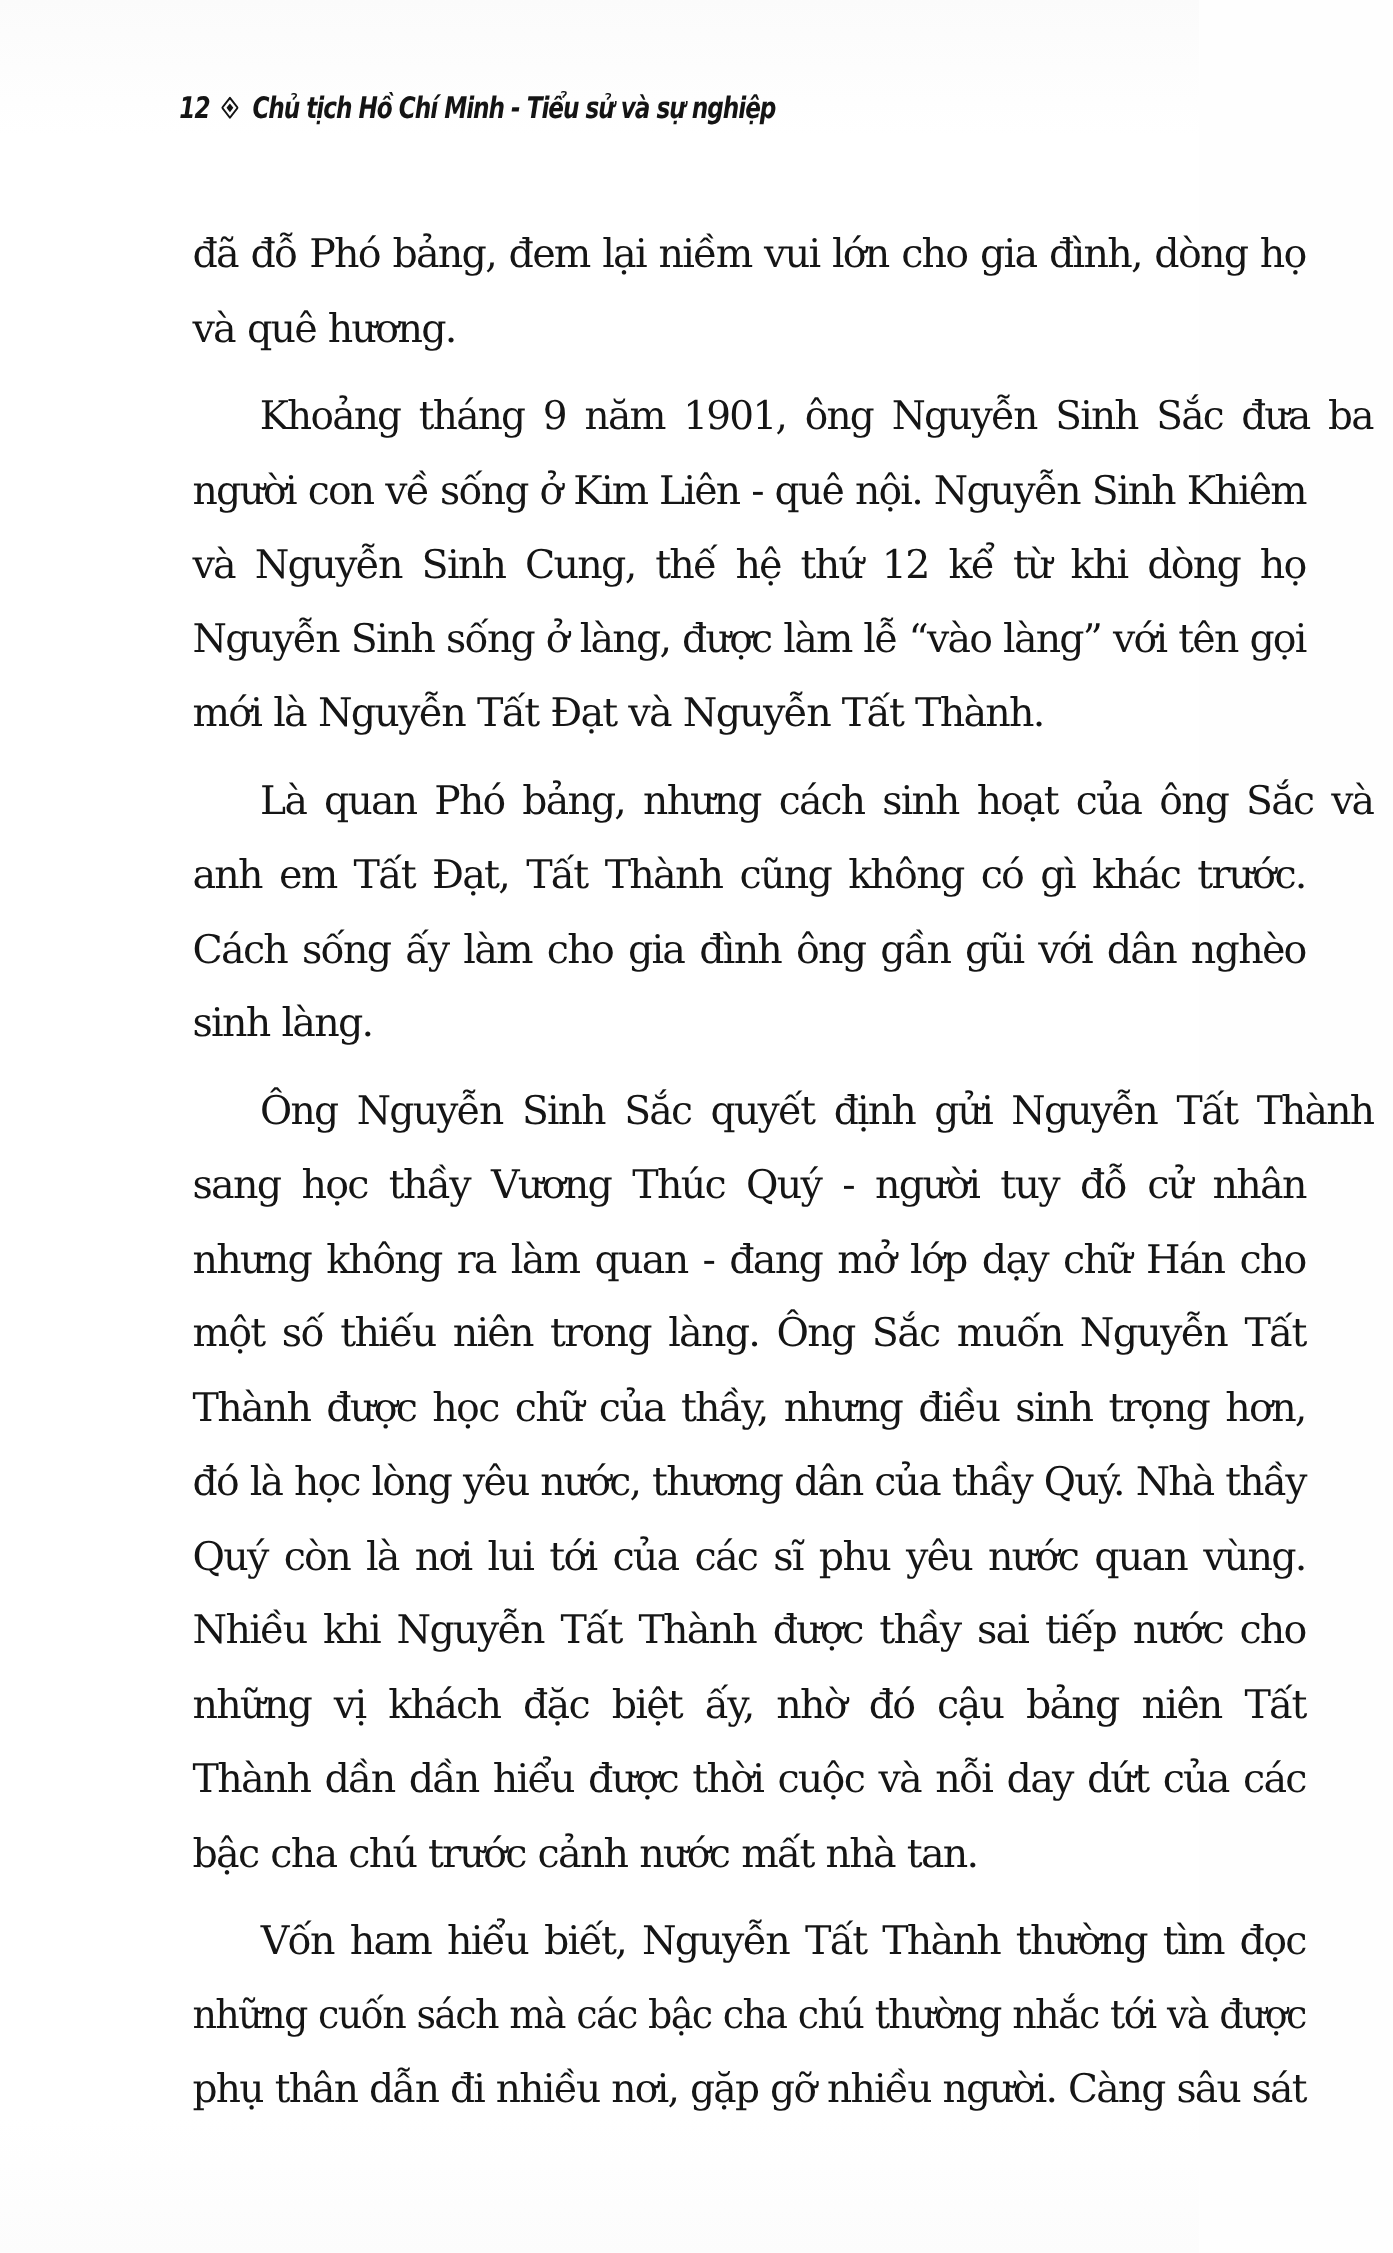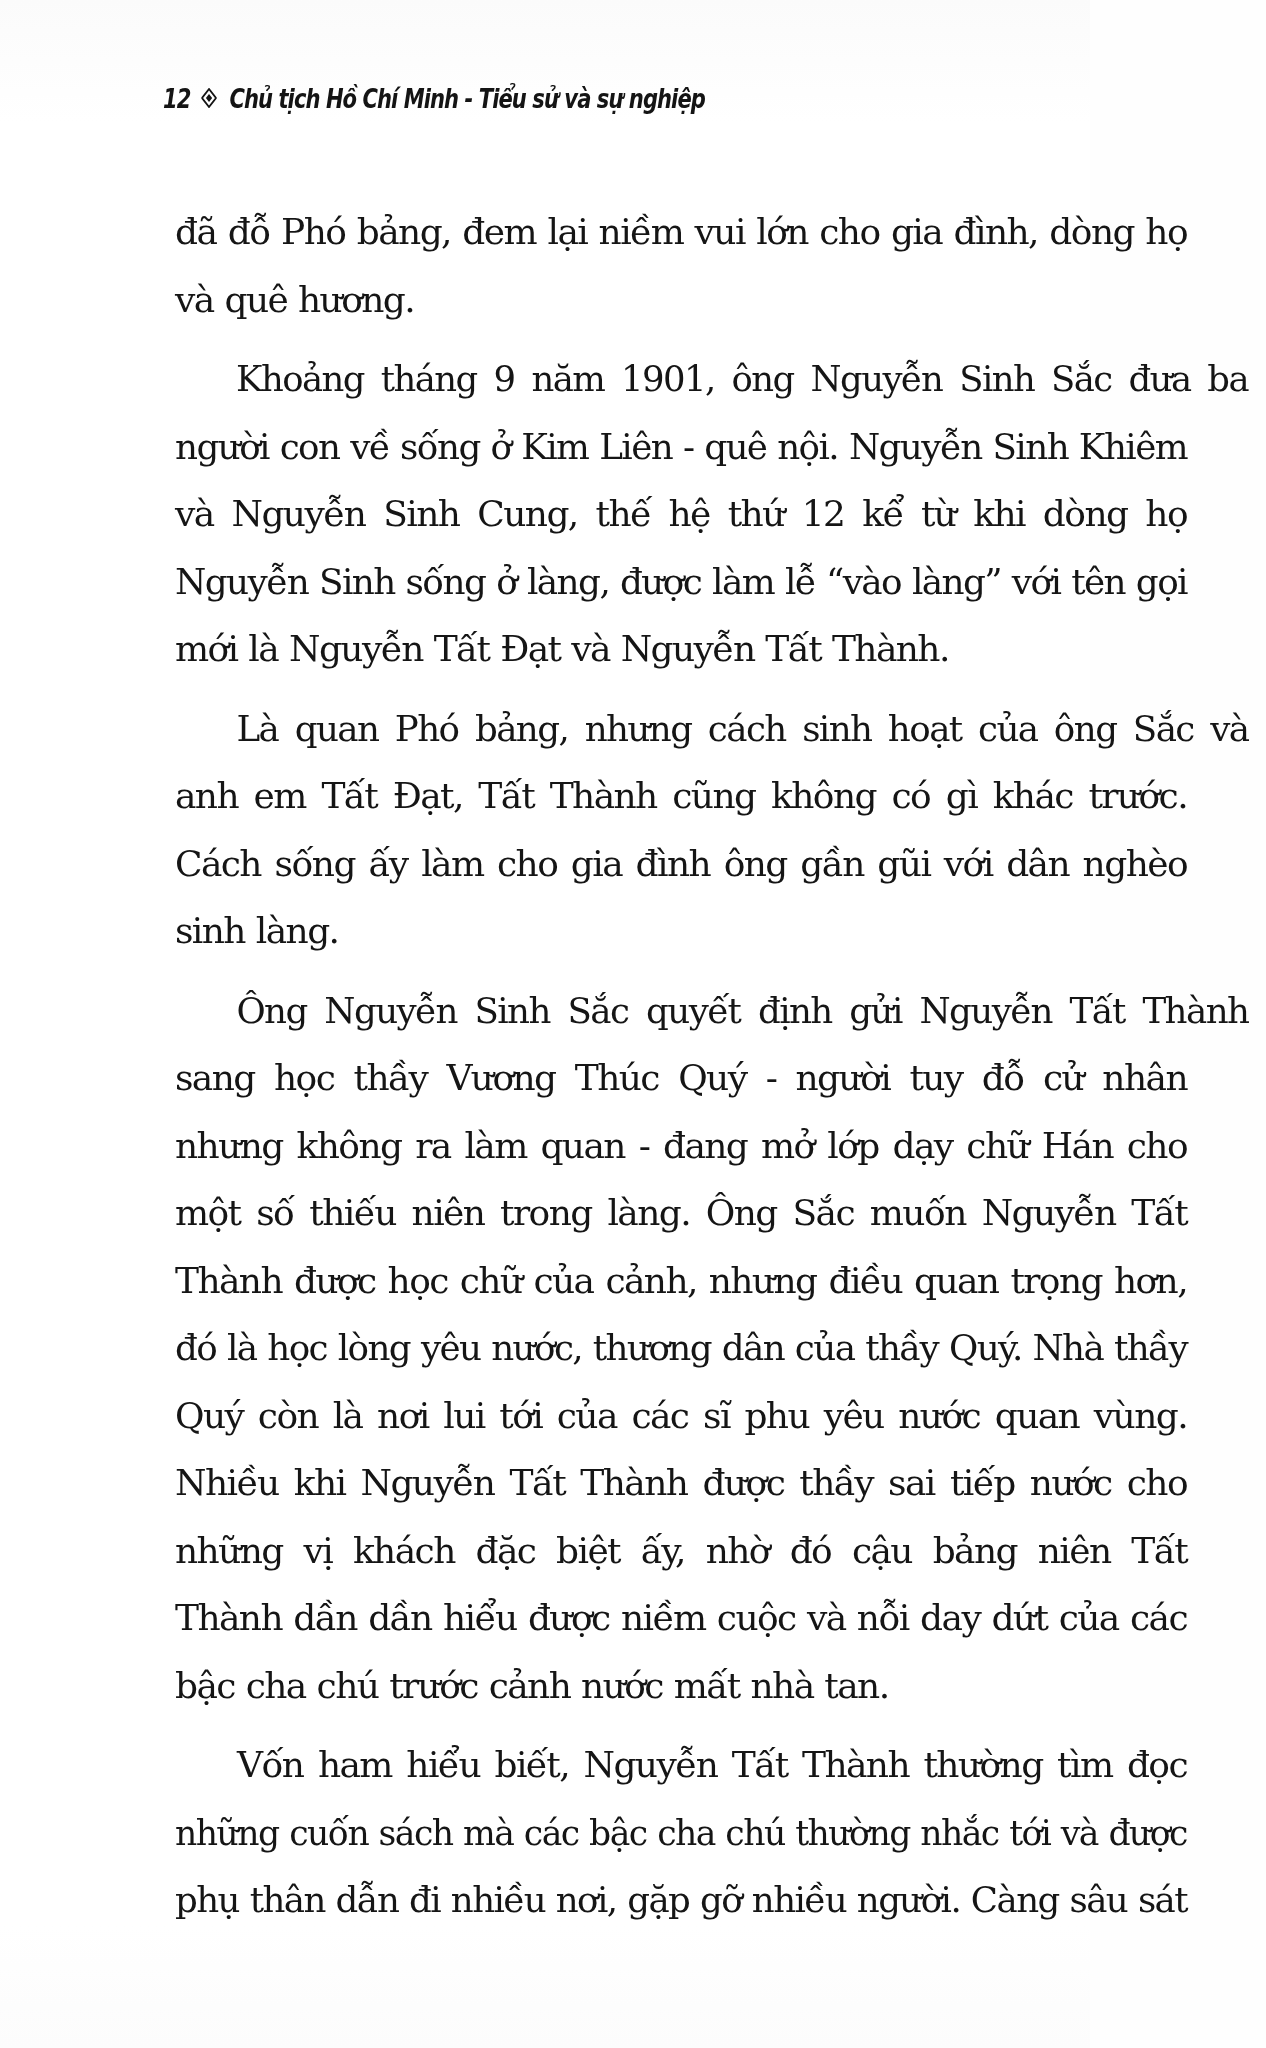--- a/index.html
+++ b/index.html
@@ -121,26 +121,26 @@
       <span class="line">anh em Tất Đạt, Tất Thành cũng không có gì khác trước.</span>
       <span class="line">Cách sống ấy làm cho gia đình ông gần gũi với dân nghèo</span>
       <span class="line last">sinh làng.</span>
     </div>
 
     <div class="para">
       <span class="line indent" style="transform: scaleX(0.9904); transform-origin: left top; width: 1021.8px; text-align-last: justify;">Ông Nguyễn Sinh Sắc quyết định gửi Nguyễn Tất Thành</span>
       <span class="line">sang học thầy Vương Thúc Quý - người tuy đỗ cử nhân</span>
       <span class="line">nhưng không ra làm quan - đang mở lớp dạy chữ Hán cho</span>
       <span class="line">một số thiếu niên trong làng. Ông Sắc muốn Nguyễn Tất</span>
-      <span class="line">Thành được học chữ của cảnh, nhưng điều quan trọng hơn,</span>
+      <span class="line">Thành được học chữ của thầy, nhưng điều sinh trọng hơn,</span>
       <span class="line" style="transform: scaleX(0.9918); transform-origin: left top; width: 1020.34px; text-align-last: justify;">đó là học lòng yêu nước, thương dân của thầy Quý. Nhà thầy</span>
       <span class="line">Quý còn là nơi lui tới của các sĩ phu yêu nước quan vùng.</span>
       <span class="line">Nhiều khi Nguyễn Tất Thành được thầy sai tiếp nước cho</span>
       <span class="line">những vị khách đặc biệt ấy, nhờ đó cậu bảng niên Tất</span>
-      <span class="line">Thành dần dần hiểu được niềm cuộc và nỗi day dứt của các</span>
+      <span class="line">Thành dần dần hiểu được thời cuộc và nỗi day dứt của các</span>
       <span class="line last">bậc cha chú trước cảnh nước mất nhà tan.</span>
     </div>
 
     <div class="para">
       <span class="line indent">Vốn ham hiểu biết, Nguyễn Tất Thành thường tìm đọc</span>
       <span class="line" style="transform: scaleX(0.9621); transform-origin: left top; width: 1051.81px; text-align-last: justify;">những cuốn sách mà các bậc cha chú thường nhắc tới và được</span>
       <span class="line" style="transform: scaleX(0.9894); transform-origin: left top; width: 1022.83px; text-align-last: justify;">phụ thân dẫn đi nhiều nơi, gặp gỡ nhiều người. Càng sâu sát</span>
     </div>
 
   </div>

